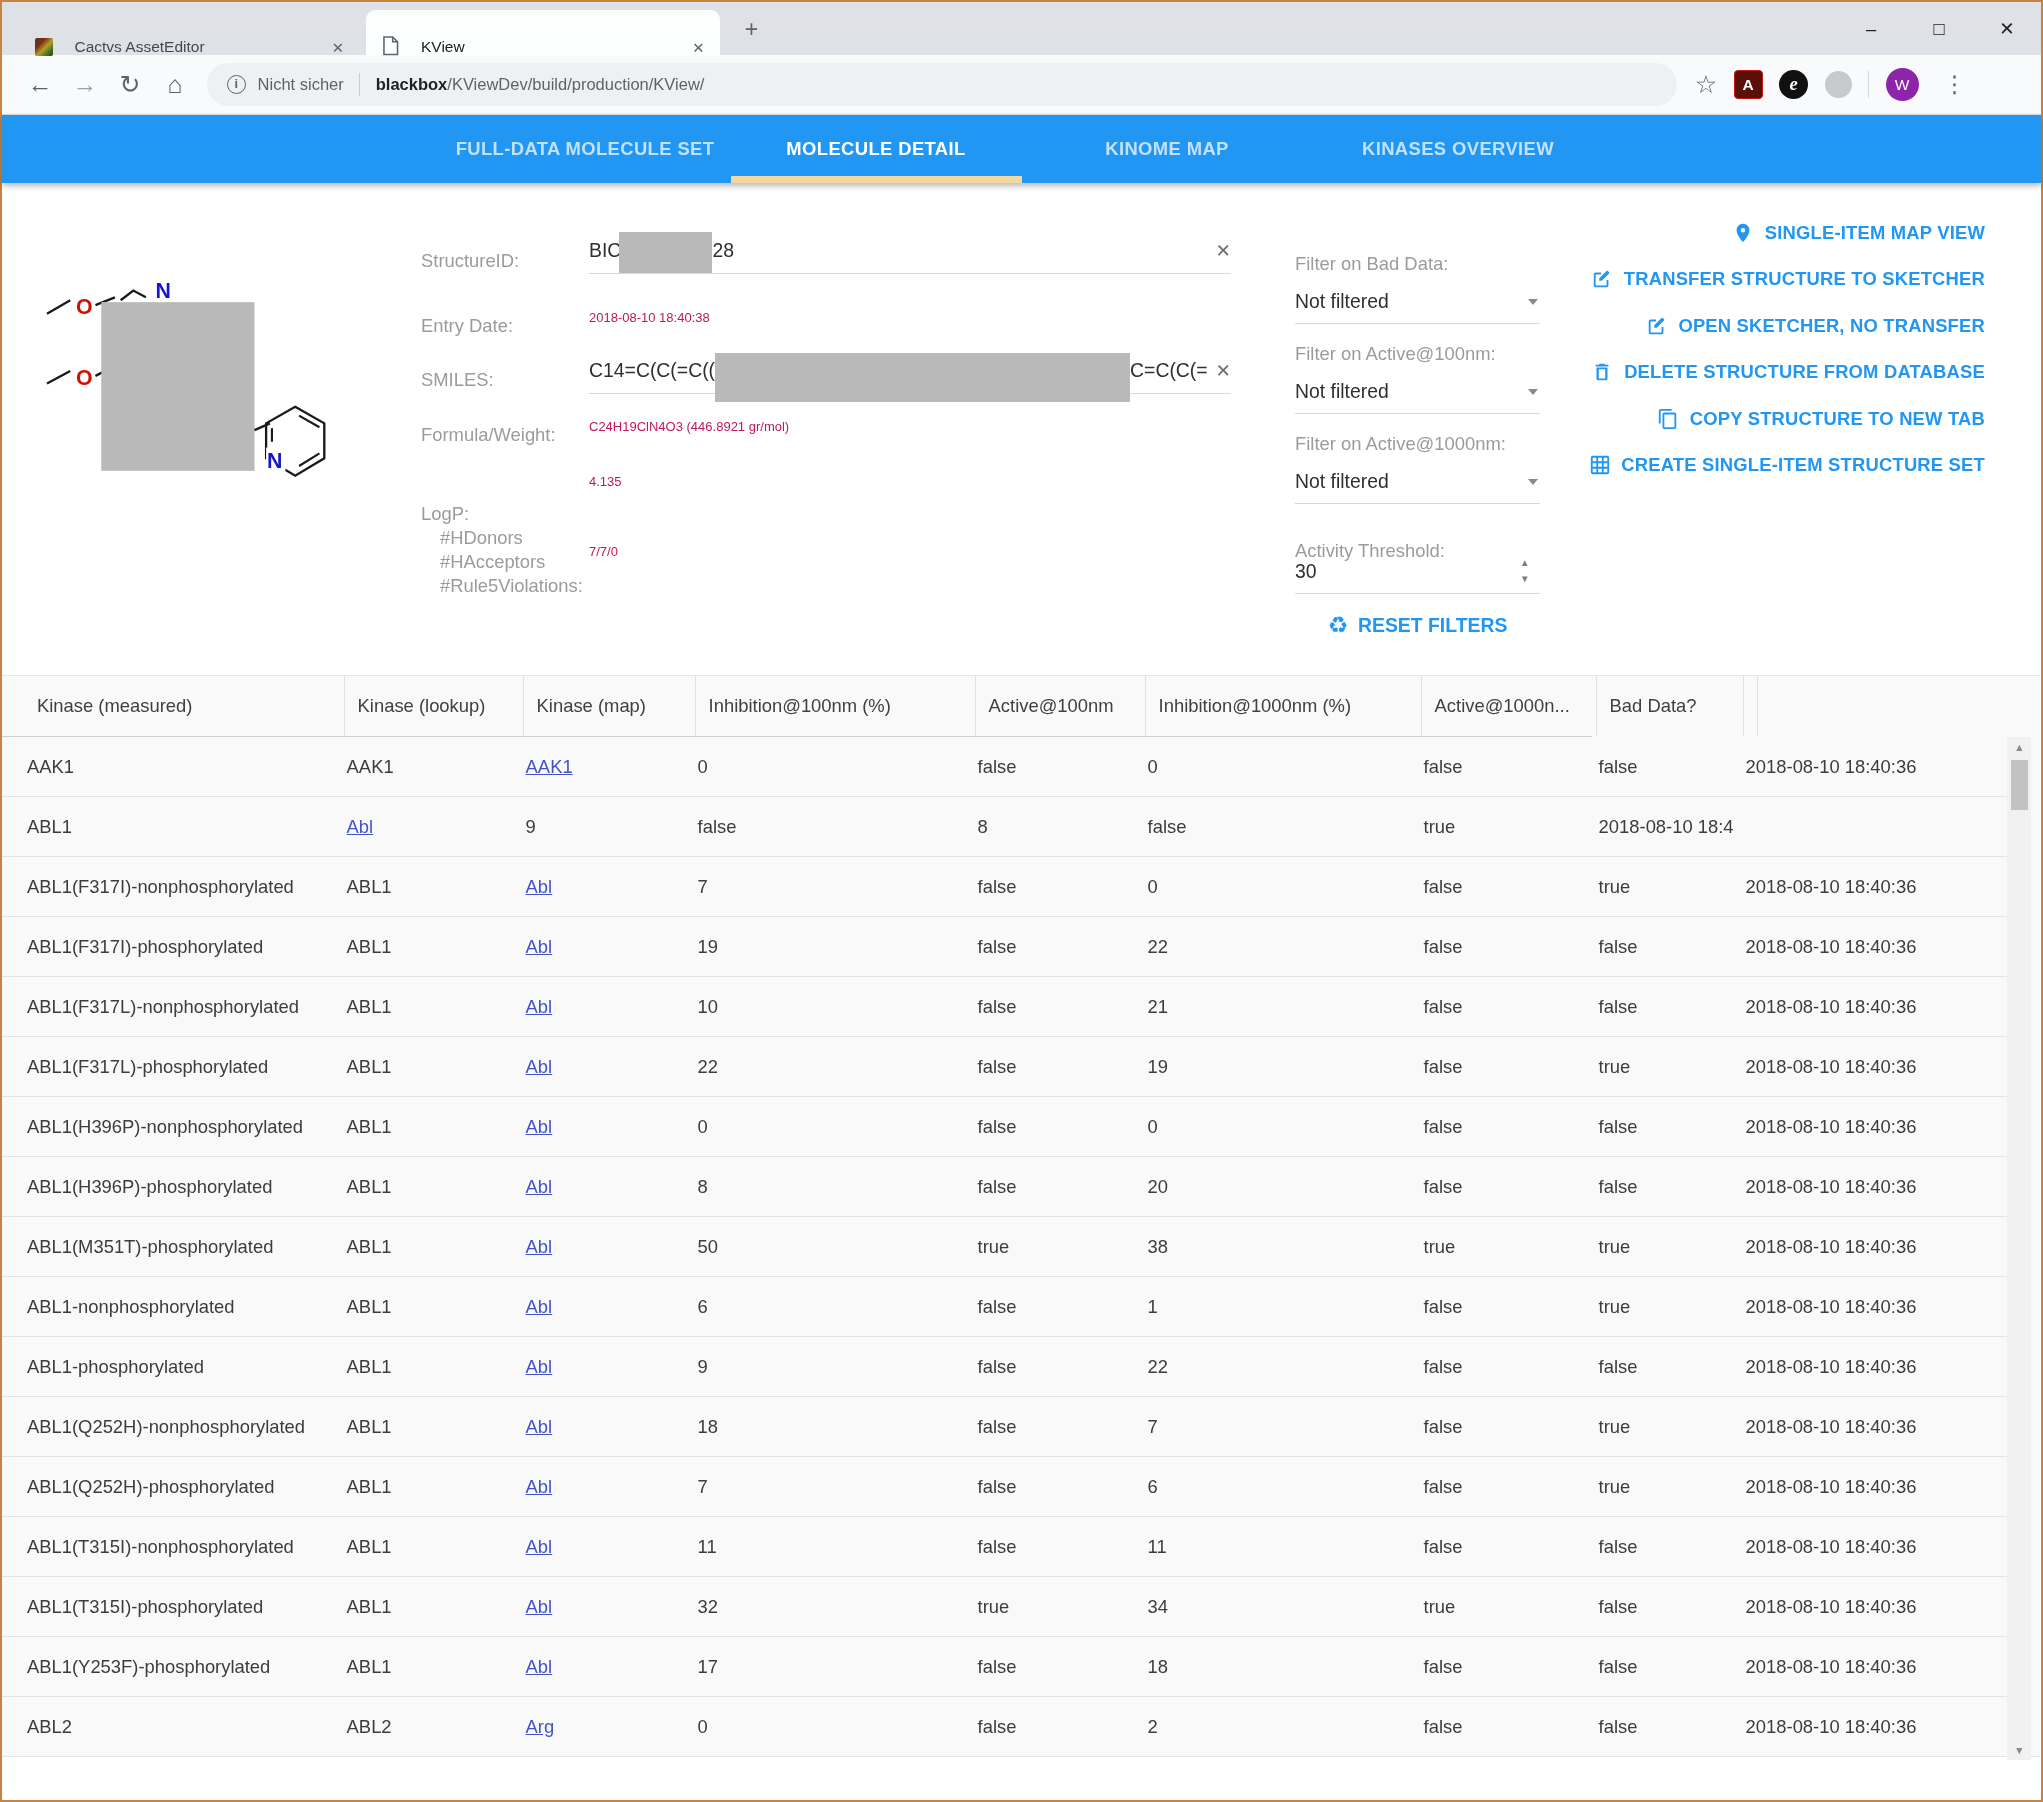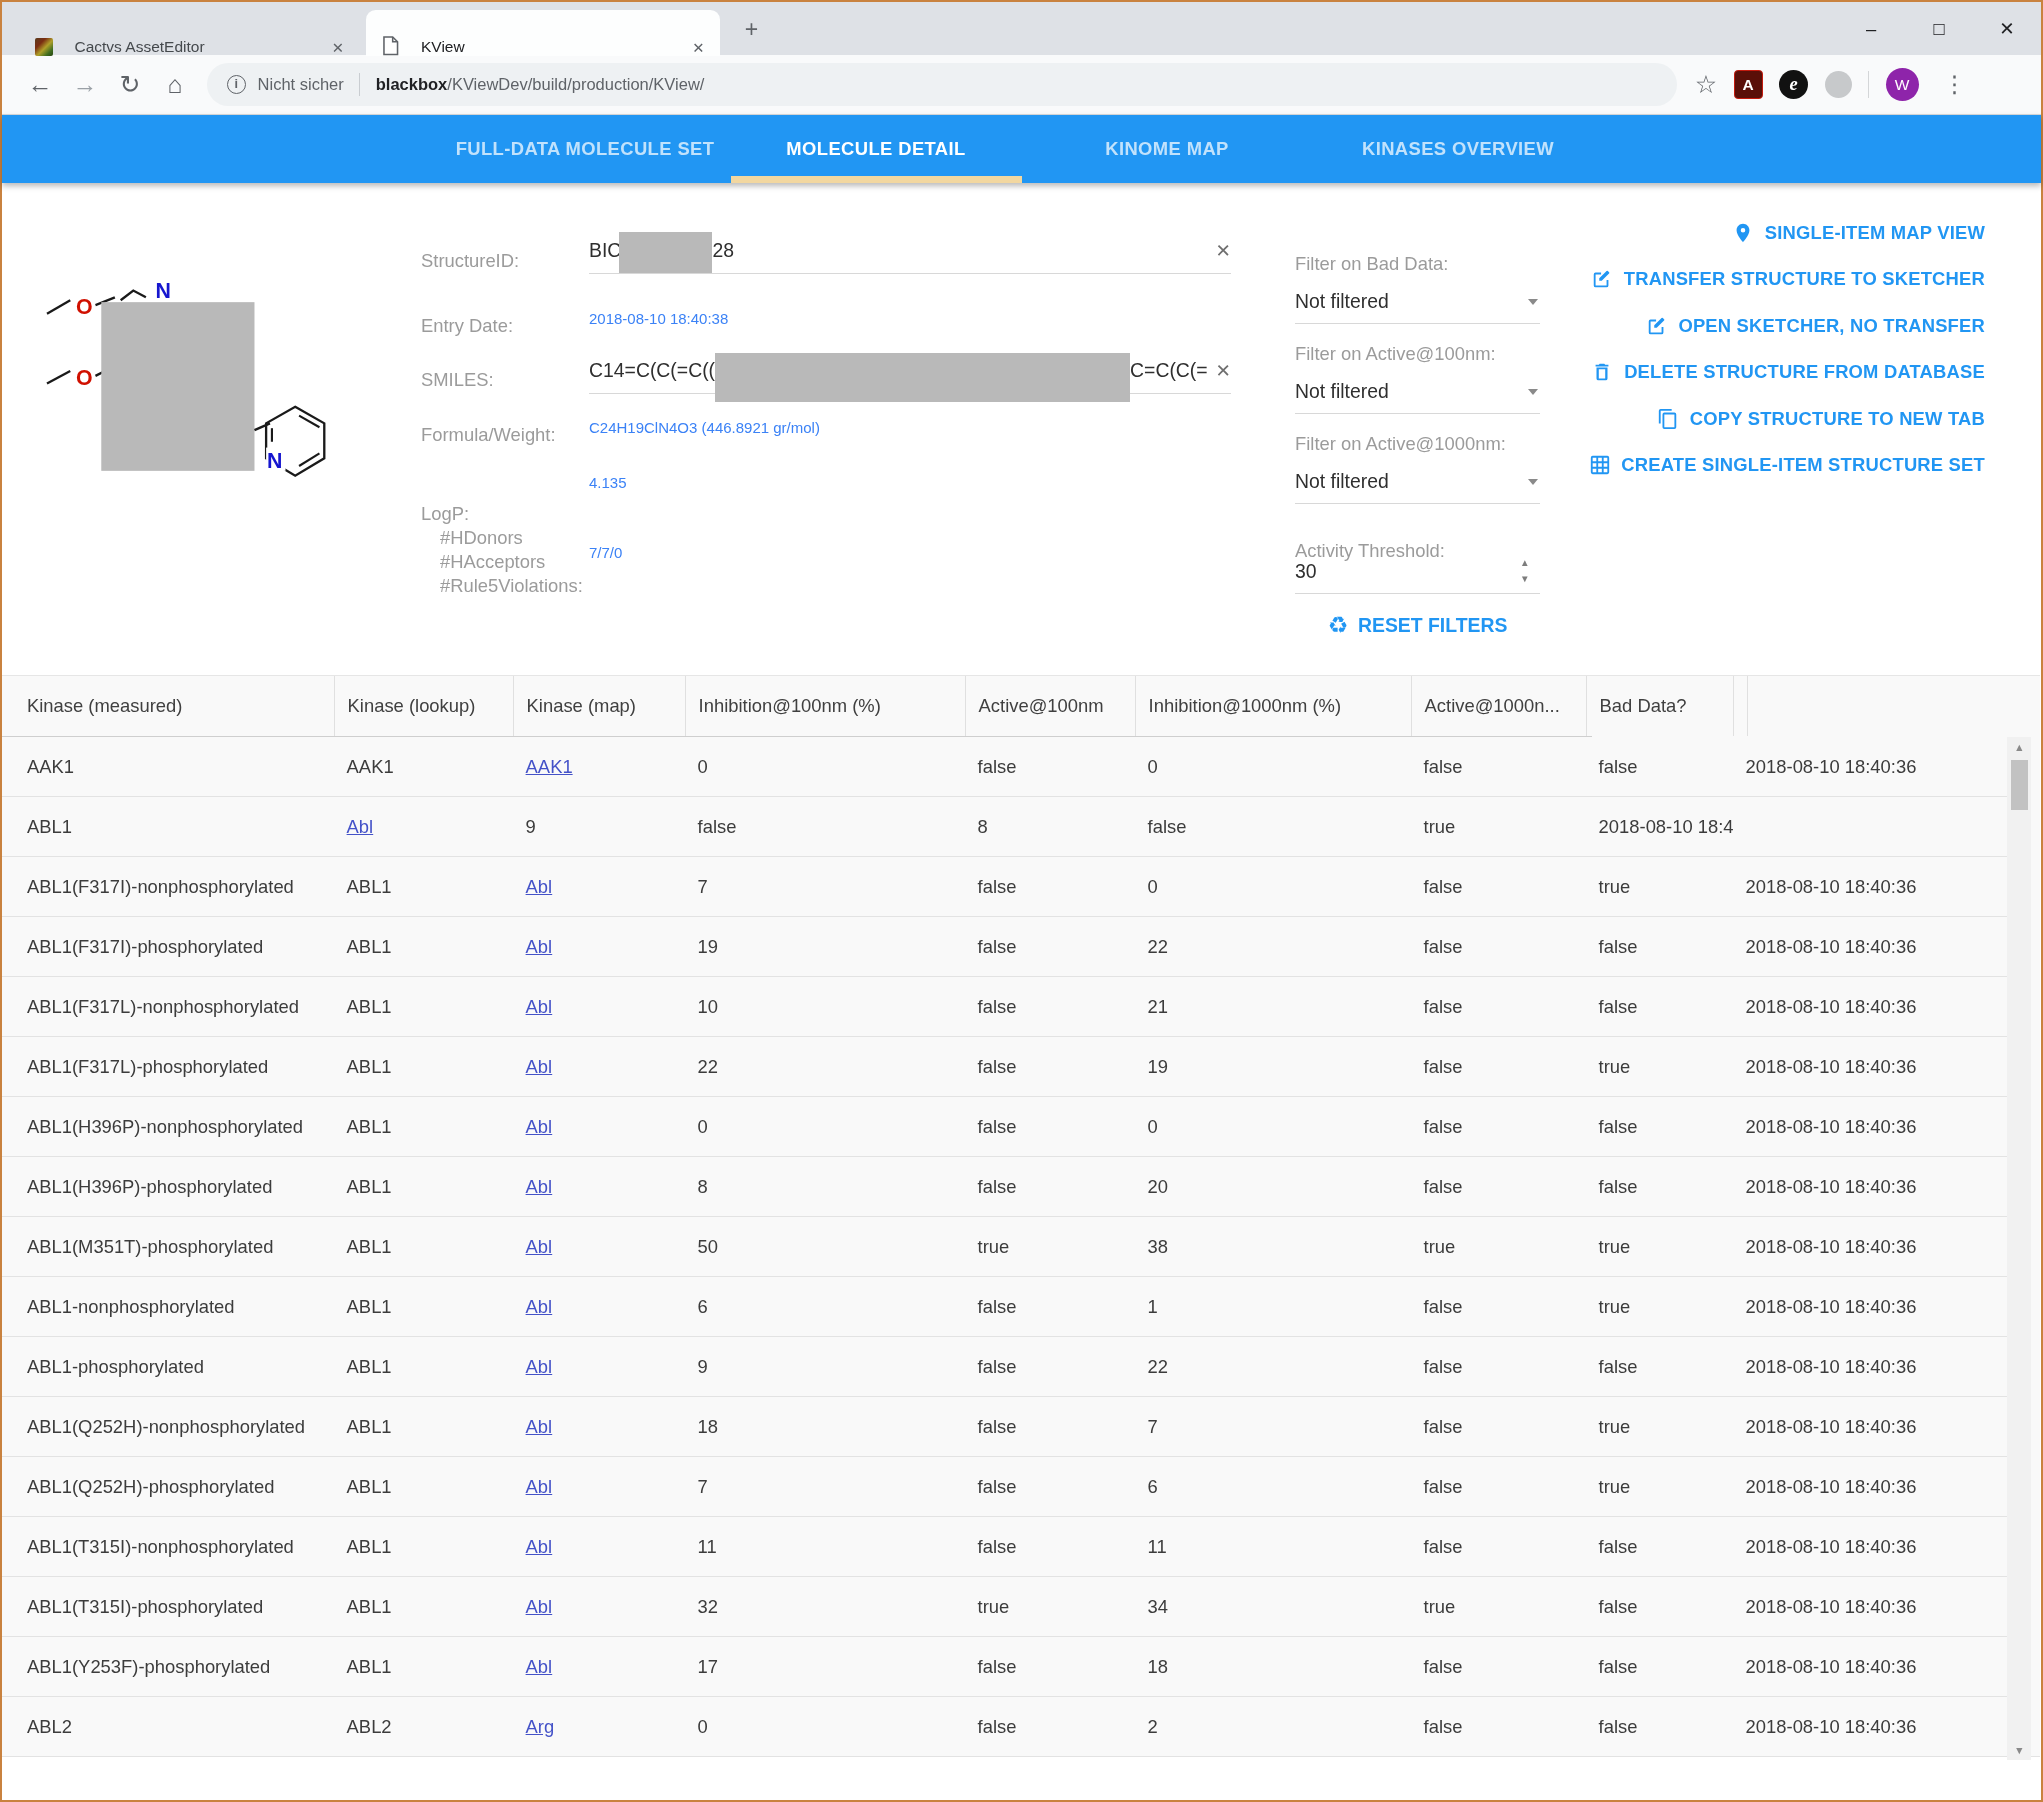--- a/index.html
+++ b/index.html
@@ -41,41 +41,41 @@
   .navbar { height:68px; background:#2196f3; display:flex; justify-content:center; align-items:stretch; flex:none; box-shadow:0 2.9px 5.8px rgba(0,0,0,.28); position:relative; z-index:5; }
   .apptab { width:291px; display:flex; align-items:center; justify-content:center; color:rgba(255,255,255,.72); font-size:18.4px; font-weight:bold; letter-spacing:0.4px; position:relative; cursor:pointer; }
   .apptab.active { color:#fff; }
   .apptab.active::after { content:""; position:absolute; left:0; right:0; bottom:0; height:6.8px; background:#f2d7a0; }
 
   
   .content { flex:1; position:relative; background:#fff; }
   .detail { position:absolute; top:0; left:0; right:0; height:492px; }
 
   .f-label { position:absolute; color:#9b9b9b; font-size:18.4px; white-space:pre-line; line-height:24px; }
-  .f-static { position:absolute; color:#3b82f6; font-size:15px; }
+  .f-static { position:absolute; color:#be185d; font-size:13px; }
   .value-line { position:absolute; left:587px; width:642px; display:flex; align-items:center; border-bottom:1px solid #d8d8d8; padding-bottom:10.7px; font-size:19.4px; color:#2f2f2f; white-space:nowrap; }
   .redact { background:#b9b9b9; display:inline-block; flex:none; }
   .clear-x { margin-left:auto; color:#6f6f6f; font-size:18.4px; cursor:pointer; padding-left:7.8px; }
 
   .filter-label { position:absolute; left:1293px; color:#9b9b9b; font-size:18.4px; }
   .select { position:absolute; left:1293px; width:245px; border-bottom:1px solid #d8d8d8; padding-bottom:9.7px; font-size:19.4px; color:#2f2f2f; cursor:pointer; }
   .select .caret { position:absolute; right:1.9px; top:8.7px; width:0; height:0; border-left:5.8px solid transparent; border-right:5.8px solid transparent; border-top:6.8px solid #8a8a8a; }
   .spin { position:absolute; left:1518px; display:flex; flex-direction:column; gap:4.9px; font-size:9.7px; color:#7d7d7d; cursor:pointer; }
   .reset-btn { position:absolute; left:1293px; width:245px; display:flex; justify-content:center; align-items:center; gap:9.7px; color:#2196f3; font-size:19.4px; font-weight:bold; cursor:pointer; }
   .reset-btn .rec { font-size:23px; font-weight:normal; }
 
   .actions { position:absolute; top:35px; right:56px; display:flex; flex-direction:column; align-items:flex-end; gap:20.4px; }
   .action { display:flex; align-items:flex-end; gap:10.7px; color:#2196f3; font-size:18.4px; font-weight:bold; letter-spacing:0.2px; cursor:pointer; height:26px; }
   .action svg { width:22px; height:22px; fill:#2196f3; flex:none; }
 
   .molecule { position:absolute; left:39px; top:92px; width:330px; height:223px; }
 
   
   .table { position:absolute; top:492px; left:0; width:2038px; background:#f9f9f9; border-top:1px solid #e6e6e6; }
-  .tgrid { display:grid; grid-template-columns:332px 179px 172px 280px 170px 276px 175px 147px 1fr; width:1590px; }
+  .tgrid { display:grid; grid-template-columns:332px 179px 172px 280px 170px 276px 175px 147px 1fr; width:1590px;padding-left:10px; }
   .thead { border-bottom:1px solid #cfcfcf; }
   .thead .tcell { height:60px; display:flex; align-items:center; color:#404040; font-size:18.4px; padding-left:12.6px; border-left:1px solid #e0e0e0; white-space:nowrap; overflow:hidden; }
   .thead .tcell:first-child { border-left:none; padding-left:25px; }
   .thead .tcell:last-child { border-right:1px solid #e0e0e0;text-align:right; }
   .tbody { border-bottom:1px solid #e3e3e3; }
   .trow { display:grid; grid-template-columns:332px 179px 172px 280px 170px 276px 175px 147px 1fr; width:2005px; border-top:1px solid #e3e3e3; }
   .trow:first-child { border-top:none; }
   .trow .tcell { height:59px; display:flex; align-items:center; color:#3c3c3c; font-size:18.4px; padding-left:12.6px; white-space:nowrap; overflow:hidden; }
   .trow .tcell:first-child { padding-left:25px; }
   .maplink { color:#4452c8; text-decoration:underline; }

